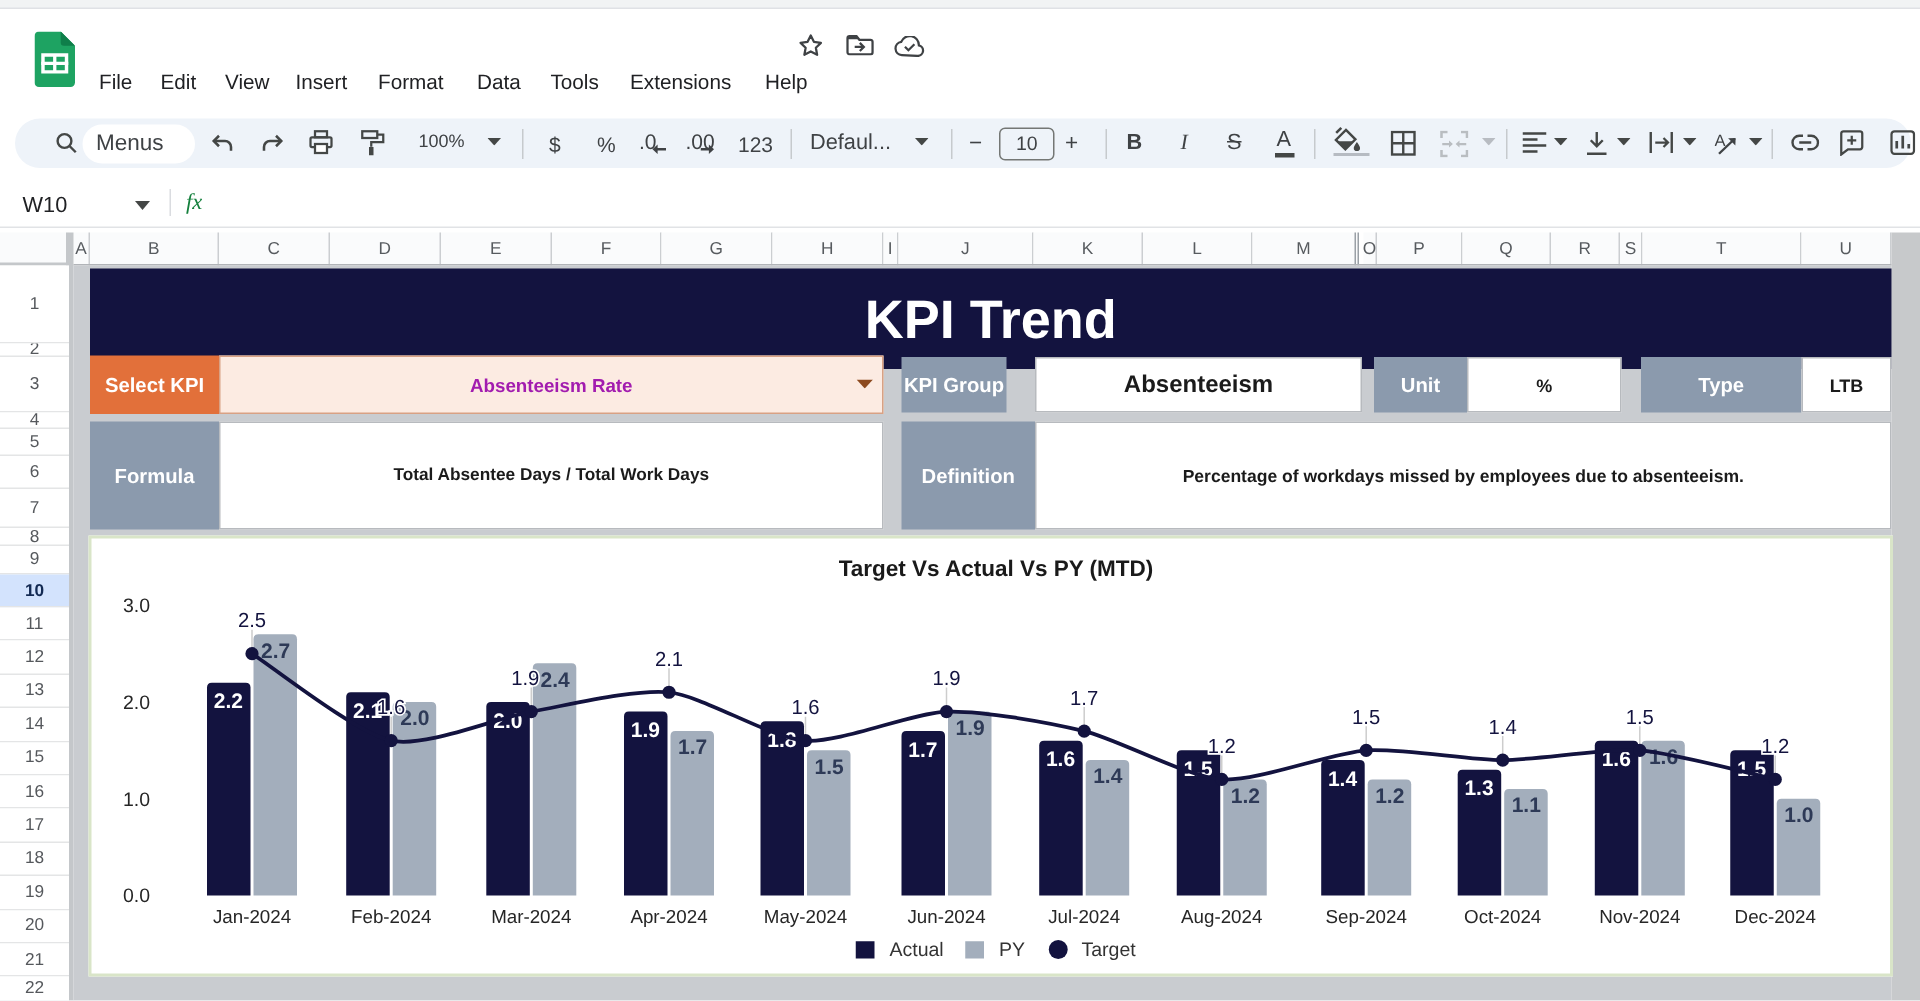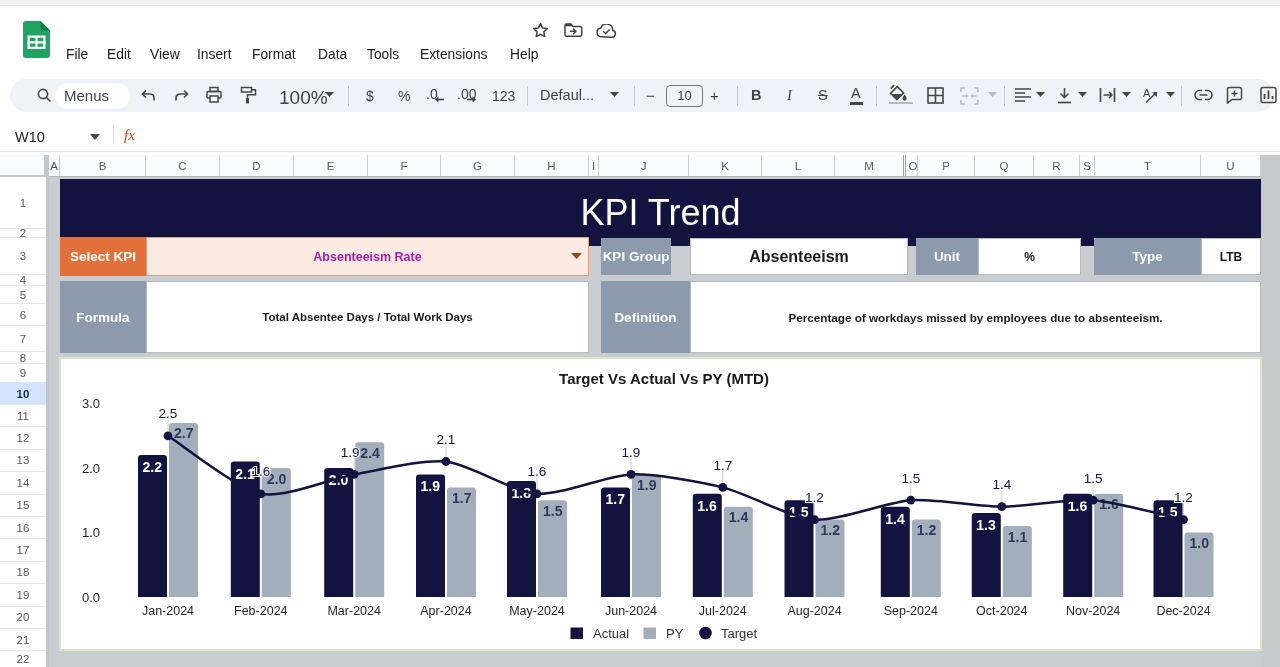--- a/index.html
+++ b/index.html
@@ -72,21 +72,21 @@
     <svg class="abs" style="left:205px;top:7px" width="18" height="18" viewBox="0 0 18 18">
         <rect x="5" y="1.5" width="8" height="4" fill="none" stroke="#444746" stroke-width="1.5"></rect>
         <rect x="2" y="5.5" width="14" height="6.5" rx="1" fill="none" stroke="#444746" stroke-width="1.5"></rect>
         <rect x="5" y="10" width="8" height="6" fill="#fff" stroke="#444746" stroke-width="1.5"></rect>
       </svg>
     <svg class="abs" style="left:240px;top:7px" width="17" height="19" viewBox="0 0 17 19">
         <rect x="1.5" y="1.5" width="10" height="4.5" fill="none" stroke="#444746" stroke-width="1.5"></rect>
         <path d="M11.5 3.75 h4 v5 h-8 v3" fill="none" stroke="#444746" stroke-width="1.5"></path>
         <rect x="6" y="12" width="3" height="5.5" fill="#444746"></rect>
       </svg>
-    <div class="abs" style="left:279px;top:8px;font-size:19px">100%</div>
+    <div class="abs" style="left:279px;top:8px;font-size:12px">100%</div>
     <svg class="abs" style="left:325px;top:13px" width="9" height="5" viewBox="0 0 9 5">
         <path d="M0 0 h9 l-4.5 5 z" fill="#444746"></path>
       </svg>
     <div class="sep" style="left:348px"></div>
     <div class="abs" style="left:366px;top:8.5px">$</div>
     <div class="abs" style="left:398px;top:8.5px">%</div>
     <div class="abs" style="left:426px;top:7px;font-size:14px">.0</div>
       <svg class="abs" style="left:434px;top:17px" width="10" height="7" viewBox="0 0 10 7">
         <path d="M10 3.5 H3" stroke="#3f4245" stroke-width="1.6"></path>
         <path d="M4.4 0.4 L1 3.5 l3.4 3.1 z" fill="#3f4245"></path>
@@ -174,21 +174,21 @@
         <path d="M4.5 13 V8 M8.5 13 V4.5 M12.5 13 V10" stroke="#444746" stroke-width="1.8"></path>
       </svg>
   </div>
 
   <div class="abs" style="left:0;top:112px;width:1280px;height:40px;background:#fff;border-bottom:1px solid #e1e3e6"></div>
   <div class="abs" style="left:15px;top:129px;font-size:14.5px;color:#202124">W10</div>
   <svg class="abs" style="left:90px;top:134px" width="10" height="6" viewBox="0 0 10 6">
       <path d="M0 0 h10 l-5 6 z" fill="#444746"></path>
     </svg>
   <div class="abs" style="left:113px;top:126px;width:1px;height:18px;background:#dadce0"></div>
-  <div class="abs" style="left:124px;top:127px;font-size:15px;font-style:italic;color:#c2410c;font-family:'Liberation Serif',serif">fx</div>
+  <div class="abs" style="left:124px;top:127px;font-size:15px;font-style:italic;color:#15803d;font-family:'Liberation Serif',serif">fx</div>
 
   <div class="abs" style="left:0;top:152px;width:1280px;height:3px;background:#fff"></div>
   <div class="abs" style="left:0;top:155px;width:46px;height:22px;background:#fafbfc;border-right:2px solid #c4c7ca;border-bottom:2px solid #c4c7ca"></div>
   <div class="colhdr" style="left:49px;width:11px">A</div>
   <div class="colhdr" style="left:60px;width:86px">B</div>
   <div class="colhdr" style="left:146px;width:74px">C</div>
   <div class="colhdr" style="left:220px;width:74px">D</div>
   <div class="colhdr" style="left:294px;width:74px">E</div>
   <div class="colhdr" style="left:368px;width:73px">F</div>
   <div class="colhdr" style="left:441px;width:74px">G</div>
@@ -229,21 +229,21 @@
   <div class="rownum" style="top:584.2px;height:22.4px">19</div>
   <div class="rownum" style="top:606.6px;height:22.4px">20</div>
   <div class="rownum" style="top:629px;height:22.4px">21</div>
   <div class="rownum" style="top:651.4px;height:15.6px;border-bottom:none">22</div>
   </div>
 
   <div class="abs" style="left:49px;top:177px;width:1212px;height:490px;background:#c9ccd0"></div>
   <div class="abs" style="left:1261px;top:155px;width:19px;height:512px;background:#c7c9cb"></div>
 
   <div id="cells">
-  <div class="cell" style="left:60px;top:179px;width:1201px;height:67px;background:#13133f;color:#fff;font-weight:normal;font-size:36px">KPI Trend</div>
+  <div class="cell" style="left:60px;top:179px;width:1201px;height:67px;background:#13133f;color:#fff;font-weight:bold;font-size:36px">KPI Trend</div>
   <div class="cell" style="left:60px;top:237px;width:86px;height:39px;background:#e2703a;color:#fff;font-weight:bold;font-size:13.5px">Select KPI</div>
   <div class="cell" style="left:146px;top:237px;width:443px;height:39px;background:#fcebe2;border:1.5px solid #d8a184;font-weight:bold;font-size:12.5px;color:#a21caf">Absenteeism Rate</div>
   <svg class="abs" style="left:571px;top:253px" width="11" height="6" viewBox="0 0 11 6">
         <path d="M0 0 h11 l-5.5 6 z" fill="#8d4a1f"></path>
       </svg>
   <div class="cell glabel" style="left:601px;top:238px;width:70px;height:37px">KPI Group</div>
   <div class="cell wcell" style="left:690px;top:238px;width:218px;height:37px;font-size:16px">Absenteeism</div>
   <div class="cell glabel" style="left:916px;top:238px;width:62px;height:37px">Unit</div>
   <div class="cell wcell" style="left:978px;top:238px;width:103px;height:37px">%</div>
   <div class="cell glabel" style="left:1094px;top:238px;width:107px;height:37px">Type</div>

